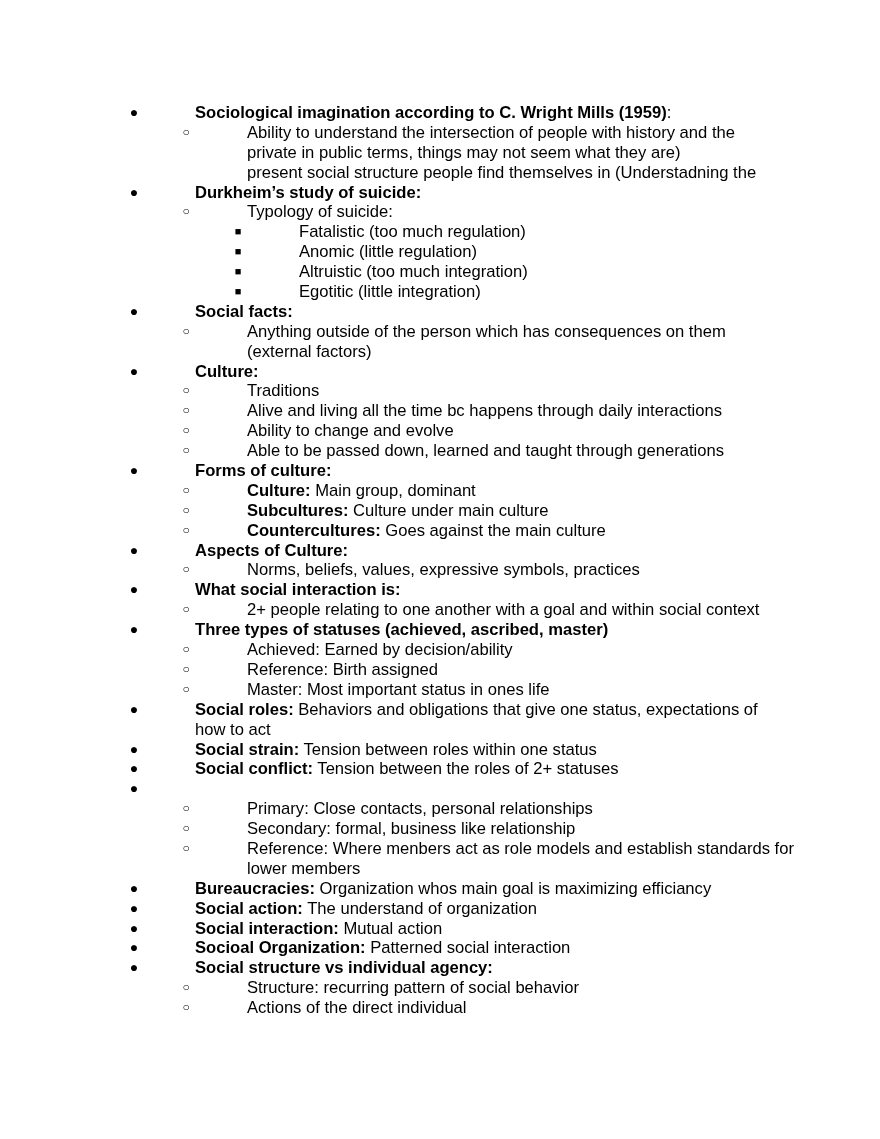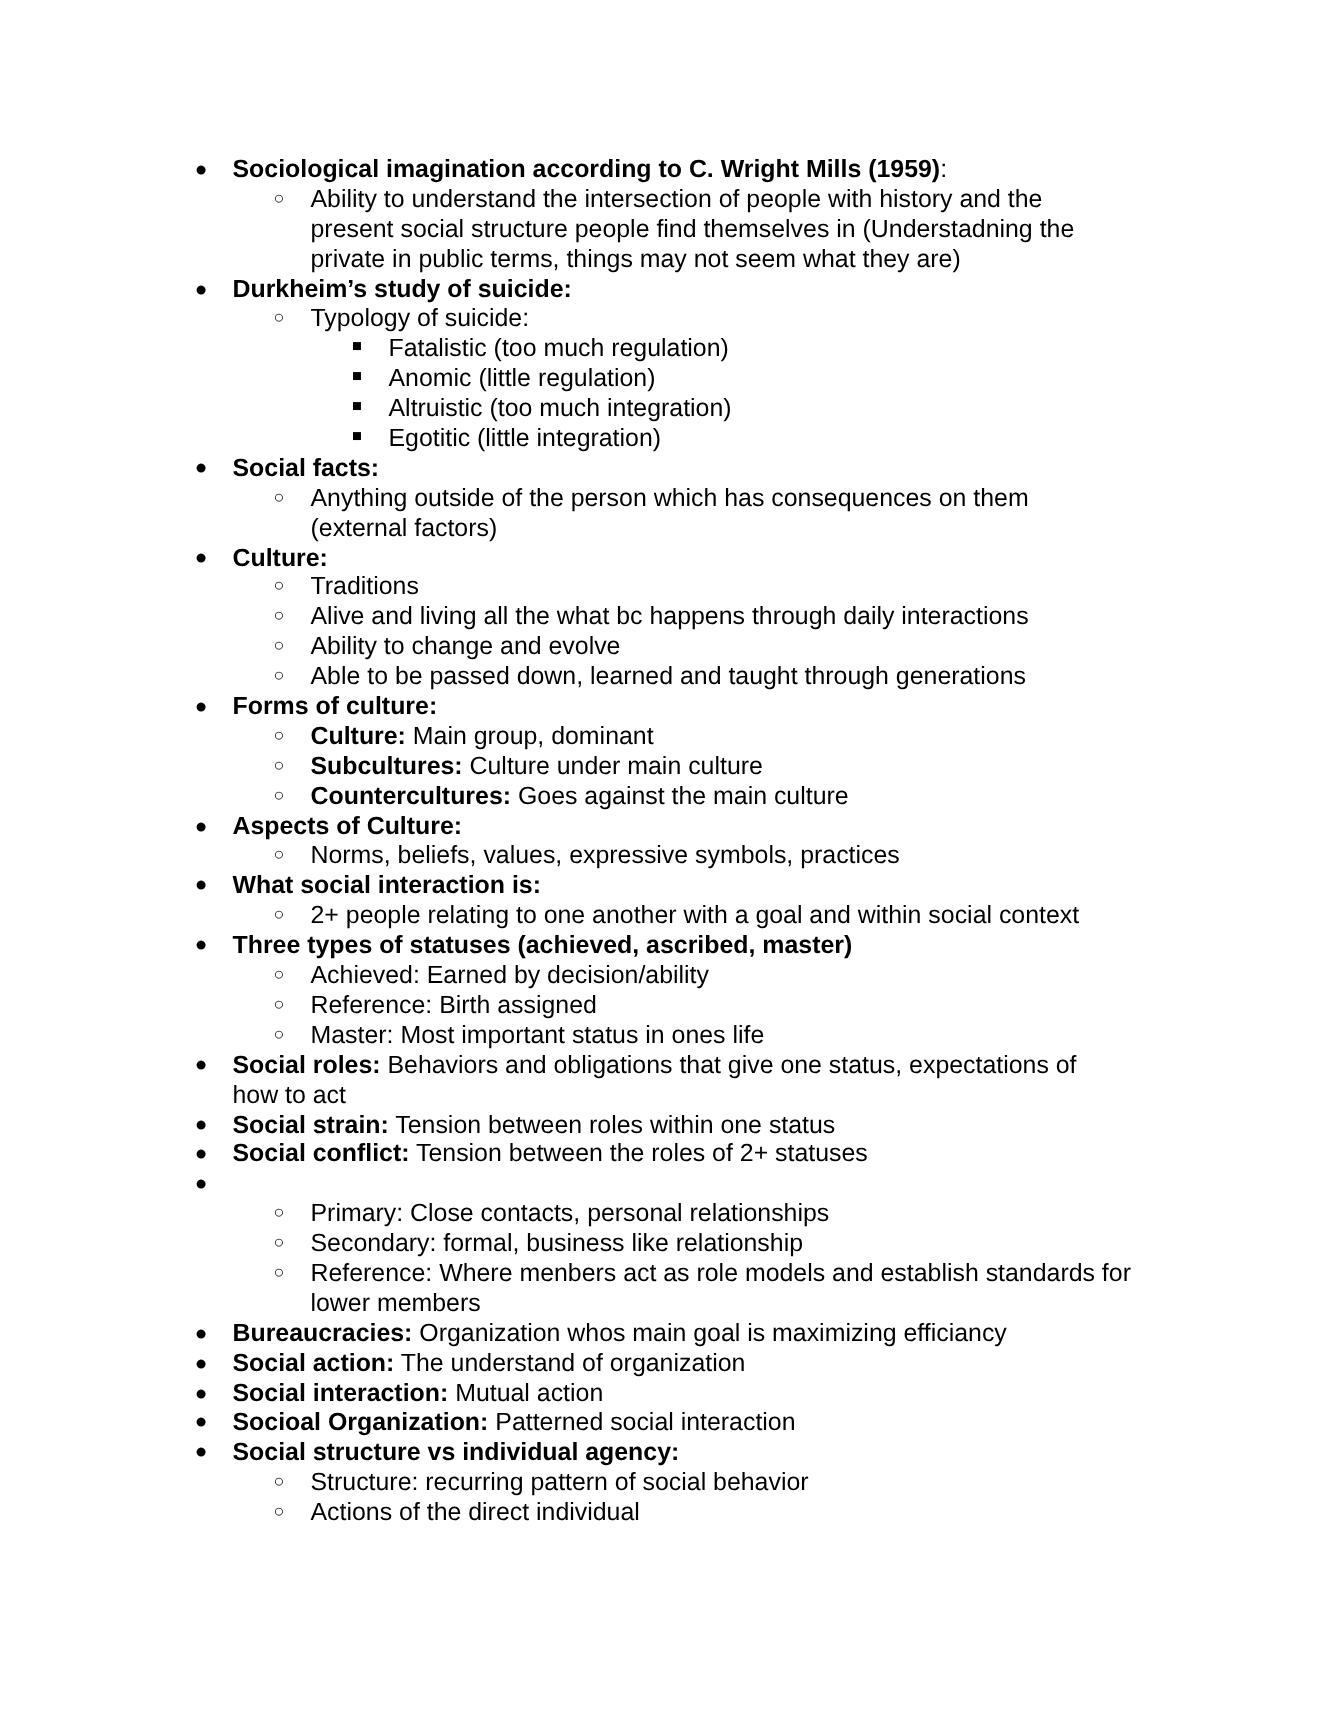--- a/index.html
+++ b/index.html
@@ -7,40 +7,40 @@
          font-family: "Liberation Sans", sans-serif; color: #000; }
   .page { position: absolute; left: 0; top: 103px; width: 880px; }
   .line { position: relative; height: 19.9px; line-height: 19.9px; font-size: 16.6px; white-space: nowrap; }
   .bul { position: absolute; top: 0; width: 16px; text-align: center; }
   .l1 .bul { left: 126px; font-size: 14px; }
   .l1 .txt { position: absolute; left: 155px; }
   .l2 .bul { left: 178px; font-size: 12px; }
   .l2 .txt { position: absolute; left: 207px; }
   .l3 .bul { left: 230px; font-size: 11px; }
   .l3 .txt { position: absolute; left: 259px; text-align: right; }
-  b { font-weight: bold; }
+  b { font-weight: bold; margin-left: 40px; }
 </style>
 </head>
 <body>
 
 <div class="page" id="page">
     <div class="line l1">
       <span class="bul">●</span>
       <span class="txt"><b>Sociological imagination according to C. Wright Mills (1959)</b><span>:</span></span>
     </div>
     <div class="line l2">
       <span class="bul">○</span>
       <span class="txt"><b></b><span>Ability to understand the intersection of people with history and the</span></span>
     </div>
     <div class="line l2">
+      <span class="txt"><b></b><span>private in public terms, things may not seem what they are)</span></span>
+    </div>
+    <div class="line l2">
       <span class="txt"><b></b><span>present social structure people find themselves in (Understadning the</span></span>
     </div>
-    <div class="line l2">
-      <span class="txt"><b></b><span>private in public terms, things may not seem what they are)</span></span>
-    </div>
     <div class="line l1">
       <span class="bul">●</span>
       <span class="txt"><b>Durkheim’s study of suicide:</b><span></span></span>
     </div>
     <div class="line l2">
       <span class="bul">○</span>
       <span class="txt"><b></b><span>Typology of suicide:</span></span>
     </div>
     <div class="line l3">
       <span class="bul">■</span>
@@ -72,21 +72,21 @@
     <div class="line l1">
       <span class="bul">●</span>
       <span class="txt"><b>Culture:</b><span></span></span>
     </div>
     <div class="line l2">
       <span class="bul">○</span>
       <span class="txt"><b></b><span>Traditions</span></span>
     </div>
     <div class="line l2">
       <span class="bul">○</span>
-      <span class="txt"><b></b><span>Alive and living all the what bc happens through daily interactions</span></span>
+      <span class="txt"><b></b><span>Alive and living all the time bc happens through daily interactions</span></span>
     </div>
     <div class="line l2">
       <span class="bul">○</span>
       <span class="txt"><b></b><span>Ability to change and evolve</span></span>
     </div>
     <div class="line l2">
       <span class="bul">○</span>
       <span class="txt"><b></b><span>Able to be passed down, learned and taught through generations</span></span>
     </div>
     <div class="line l1">

